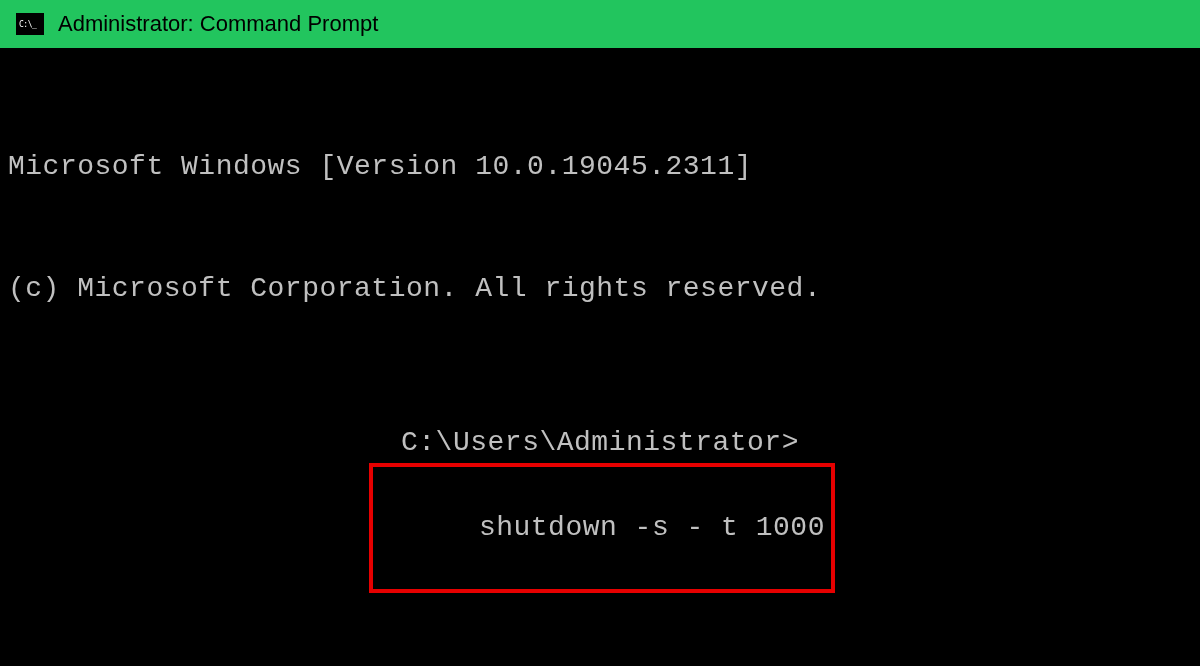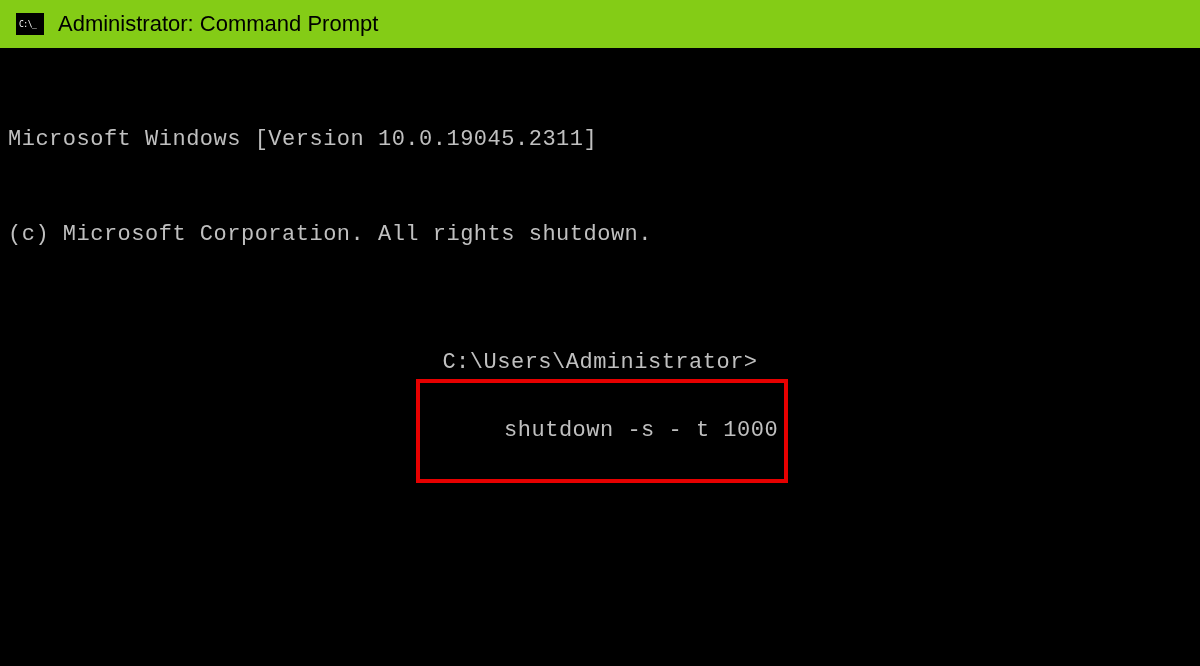--- a/index.html
+++ b/index.html
@@ -12,21 +12,21 @@
       height: 666px;
       background: #fff;
       font-family: "Segoe UI", Tahoma, sans-serif;
       overflow: hidden;
     }
     .titlebar {
       display: flex;
       align-items: center;
       height: 48px;
       padding: 0 16px;
-      background: #84cc16;
+      background: #22c55e;
       gap: 14px;
     }
     .titlebar-icon {
       width: 28px;
       height: 22px;
       background: #fff;
       border: 1px solid #000;
       position: relative;
       display: flex;
       flex-direction: column;
@@ -53,23 +53,23 @@
       letter-spacing: -0.5px;
     }
     .titlebar-text {
       font-size: 22px;
       color: #000;
       font-weight: 400;
     }
     .terminal {
       background: #000;
       height: calc(666px - 48px);
-      padding: 12px 8px;
+      padding: 18px 8px;
       font-family: Consolas, "Courier New", monospace;
-      font-size: 22px;
+      font-size: 28px;
       color: #c0c0c0;
       line-height: 1.45;
       white-space: pre;
       letter-spacing: 0.5px;
     }
     .terminal-line {
       display: block;
     }
     .prompt-line {
       margin-top: 32px;
@@ -90,20 +90,20 @@
 <div class="titlebar">
   <div class="titlebar-icon">
     <div class="top"></div>
     <div class="body"></div>
   </div>
   <div class="titlebar-text">Administrator: Command Prompt</div>
 </div>
 
 <div class="terminal">
   <span class="terminal-line">Microsoft Windows [Version 10.0.19045.2311]</span>
-  <span class="terminal-line">(c) Microsoft Corporation. All rights shutdown.</span>
+  <span class="terminal-line">(c) Microsoft Corporation. All rights reserved.</span>
   <div class="prompt-line">
     <span>C:\Users\Administrator&gt;</span>
     <span class="highlight-box">
       <span>shutdown -s - t 1000</span>
     </span>
   </div>
 </div>
 
 </body></html>

